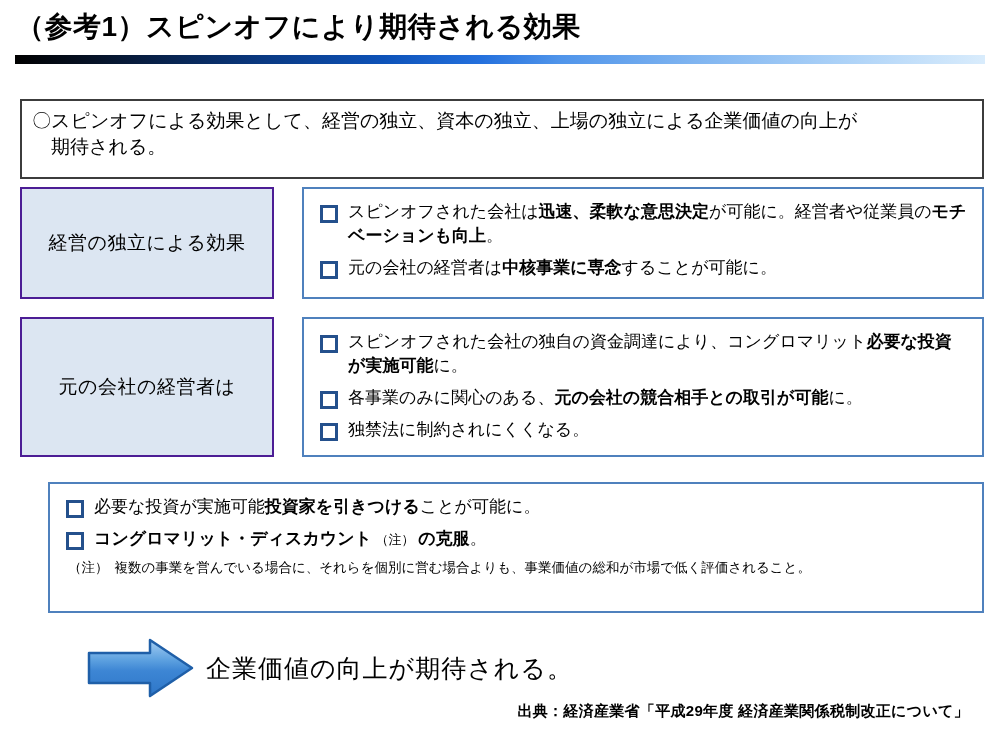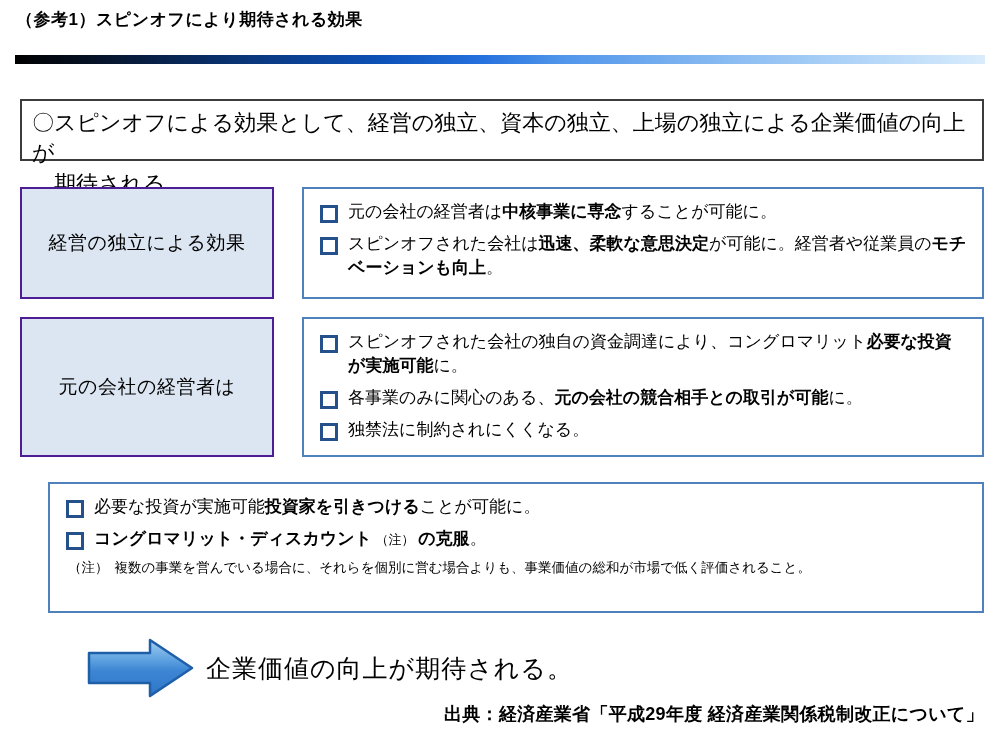--- a/index.html
+++ b/index.html
@@ -2,31 +2,31 @@
 <html><head>
 <meta charset="utf-8">
 <style>
   html,body{margin:0;padding:0;}
   body{
     width:1000px;height:737px;position:relative;background:#ffffff;
     font-family:"Liberation Sans","DejaVu Sans",sans-serif;color:#000;
     overflow:hidden;
   }
   .page-title{
-    position:absolute;left:16px;top:8px;font-size:17px;font-weight:bold;
+    position:absolute;left:16px;top:8px;font-size:28px;font-weight:bold;
     letter-spacing:0.5px;
   }
   .gradient-bar{
     position:absolute;left:15px;top:55px;width:970px;height:9px;
     background:linear-gradient(to right,#000000 0%,#061226 8%,#0a3a84 26%,#0d52b8 38%,#2470dd 48%,#4f94ea 56%,#7fb4f0 70%,#abd1f7 85%,#d9ecfc 100%);
   }
   .summary-box{
-    position:absolute;left:20px;top:99px;width:964px;height:62px;
+    position:absolute;left:20px;top:99px;width:964px;height:80px;
     box-sizing:border-box;border:2px solid #3c3c3c;background:#fff;
-    padding:7px 10px;font-size:22px;line-height:1.38;font-weight:500;
+    padding:7px 10px;font-size:19px;line-height:1.38;font-weight:500;
   }
   .summary-line2{padding-left:1em;}
   .row{
     position:absolute;left:20px;width:964px;display:flex;align-items:stretch;
   }
   .row-1{top:187px;height:112px;}
   .row-2{top:317px;height:140px;}
   .row-3{top:482px;height:131px;}
   .row-label{
     width:254px;flex:0 0 254px;box-sizing:border-box;
@@ -51,46 +51,46 @@
   .note{
     display:flex;font-size:13.5px;line-height:1.4;margin:4px 0 0 4px;color:#000;
   }
   .note-prefix{flex:0 0 auto;margin-right:6px;}
   .note-body{flex:1;}
   .conclusion-arrow{position:absolute;left:87px;top:636px;width:108px;height:64px;}
   .conclusion-text{
     position:absolute;left:206px;top:652px;font-size:25px;letter-spacing:1px;text-align:center;
   }
   .source-text{
-    position:absolute;right:16px;top:702px;font-size:18px;font-weight:bold;
+    position:absolute;right:31px;top:702px;font-size:15px;font-weight:bold;
     letter-spacing:0.3px;
   }
 </style>
 </head>
 <body>
 
 <div class="page-title">（参考1）スピンオフにより期待される効果</div>
 
 <div class="gradient-bar"></div>
 
 <div class="summary-box">
   <div>〇スピンオフによる効果として、経営の独立、資本の独立、上場の独立による企業価値の向上が</div>
   <div class="summary-line2">期待される。</div>
 </div>
 
 <div class="row row-1">
   <div class="row-label">経営の独立による効果</div>
   <div class="row-content">
       <div class="bullet">
         <span class="bullet-marker"></span>
-        <span class="bullet-text"><span>元の会社の経営者は</span><span class="b">中核事業に専念</span><span>することが可能に。</span></span>
+        <span class="bullet-text"><span>スピンオフされた会社は</span><span class="b">迅速、柔軟な意思決定</span><span>が可能に。経営者や従業員の</span><span class="b">モチベーションも向上</span><span>。</span></span>
       </div>
       <div class="bullet">
         <span class="bullet-marker"></span>
-        <span class="bullet-text"><span>スピンオフされた会社は</span><span class="b">迅速、柔軟な意思決定</span><span>が可能に。経営者や従業員の</span><span class="b">モチベーションも向上</span><span>。</span></span>
+        <span class="bullet-text"><span>元の会社の経営者は</span><span class="b">中核事業に専念</span><span>することが可能に。</span></span>
       </div>
     </div>
 </div>
 
 <div class="row row-2">
   <div class="row-label">元の会社の経営者は</div>
   <div class="row-content">
       <div class="bullet">
         <span class="bullet-marker"></span>
         <span class="bullet-text"><span>スピンオフされた会社の独自の資金調達により、コングロマリット</span><span class="b">必要な投資が実施可能</span><span>に。</span></span>

